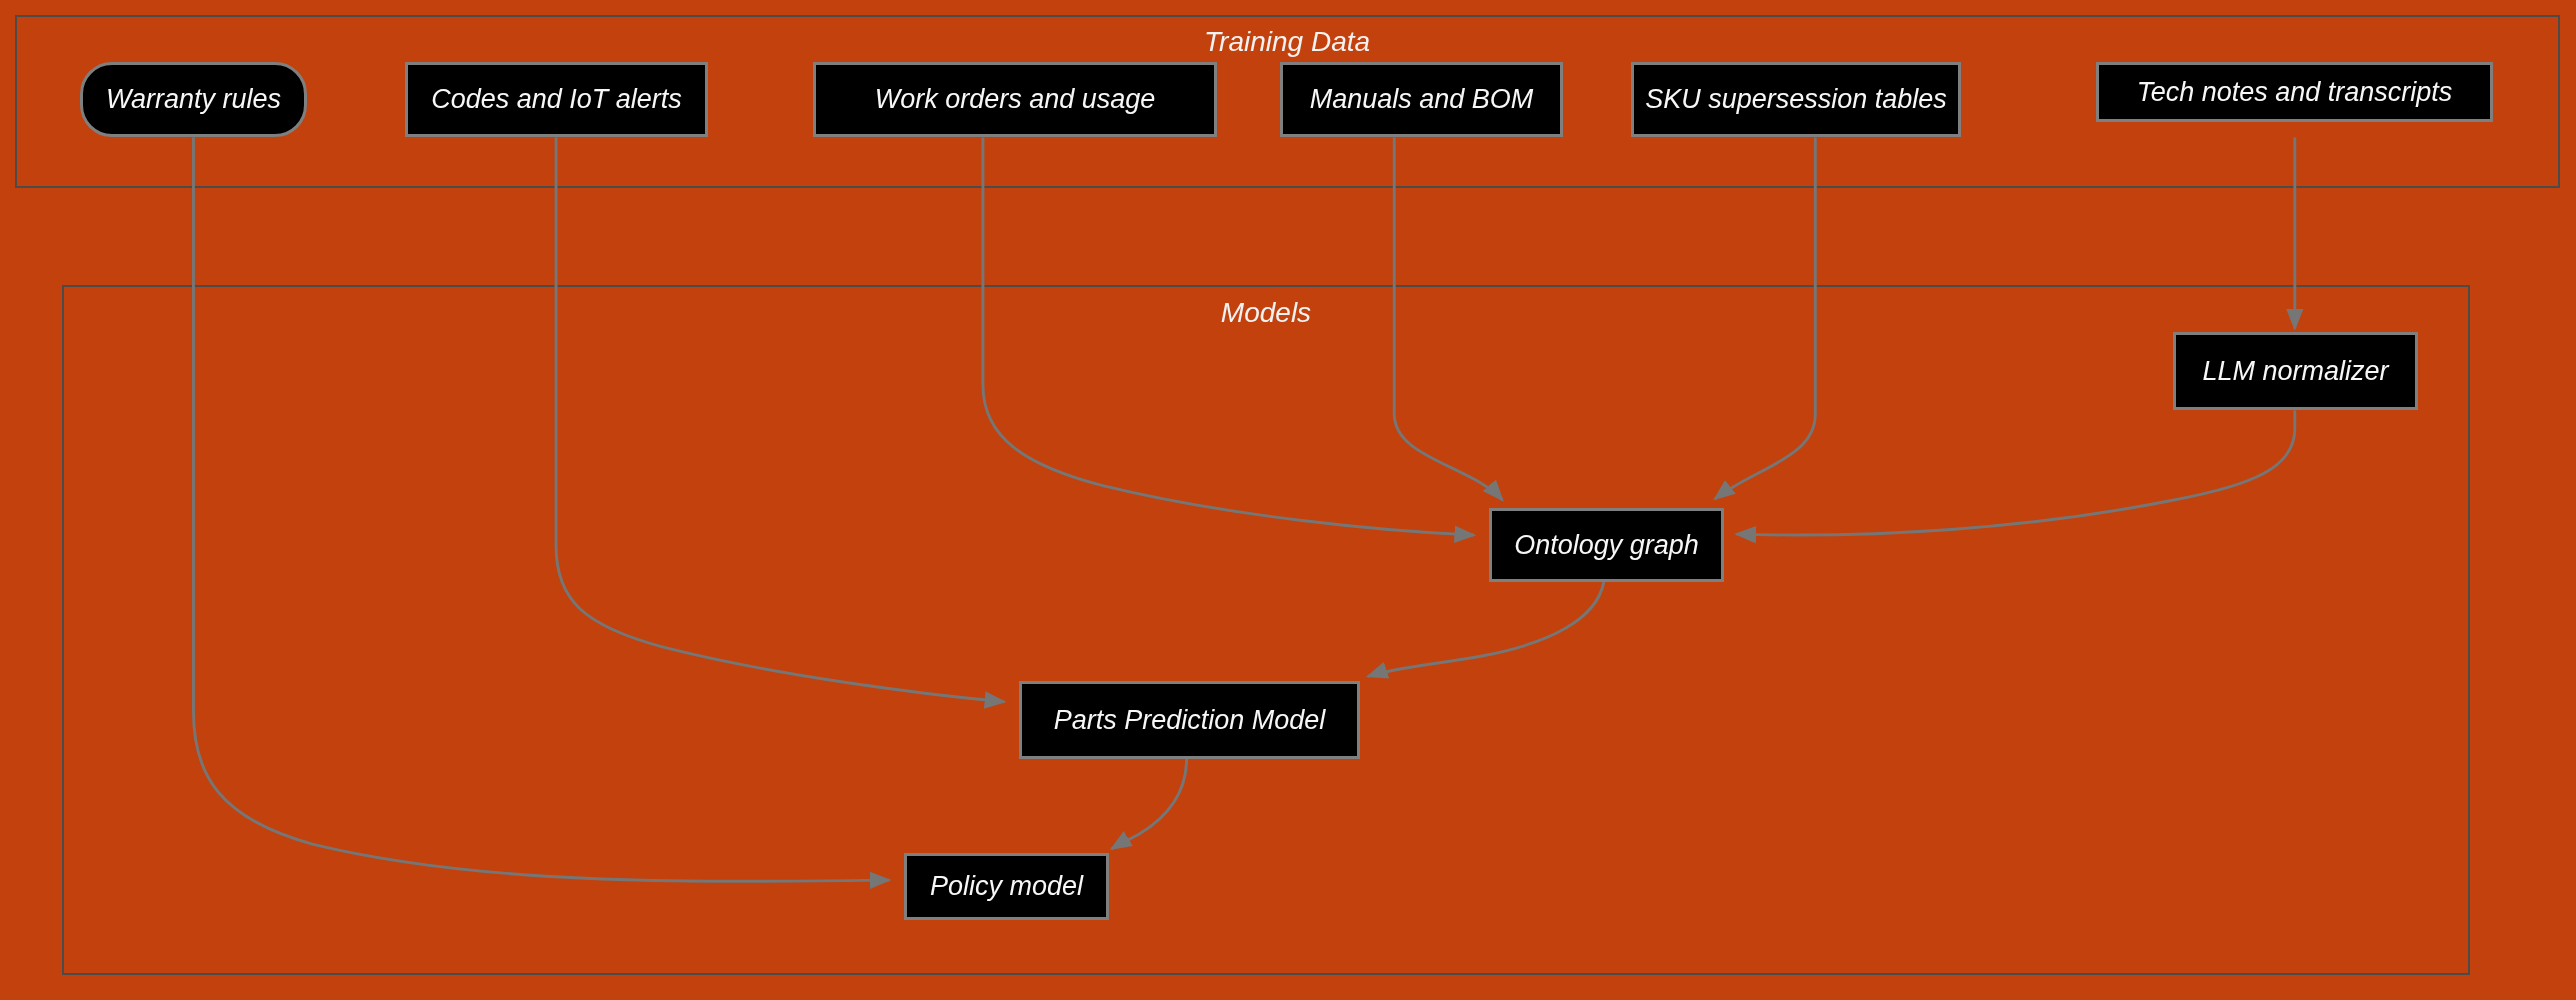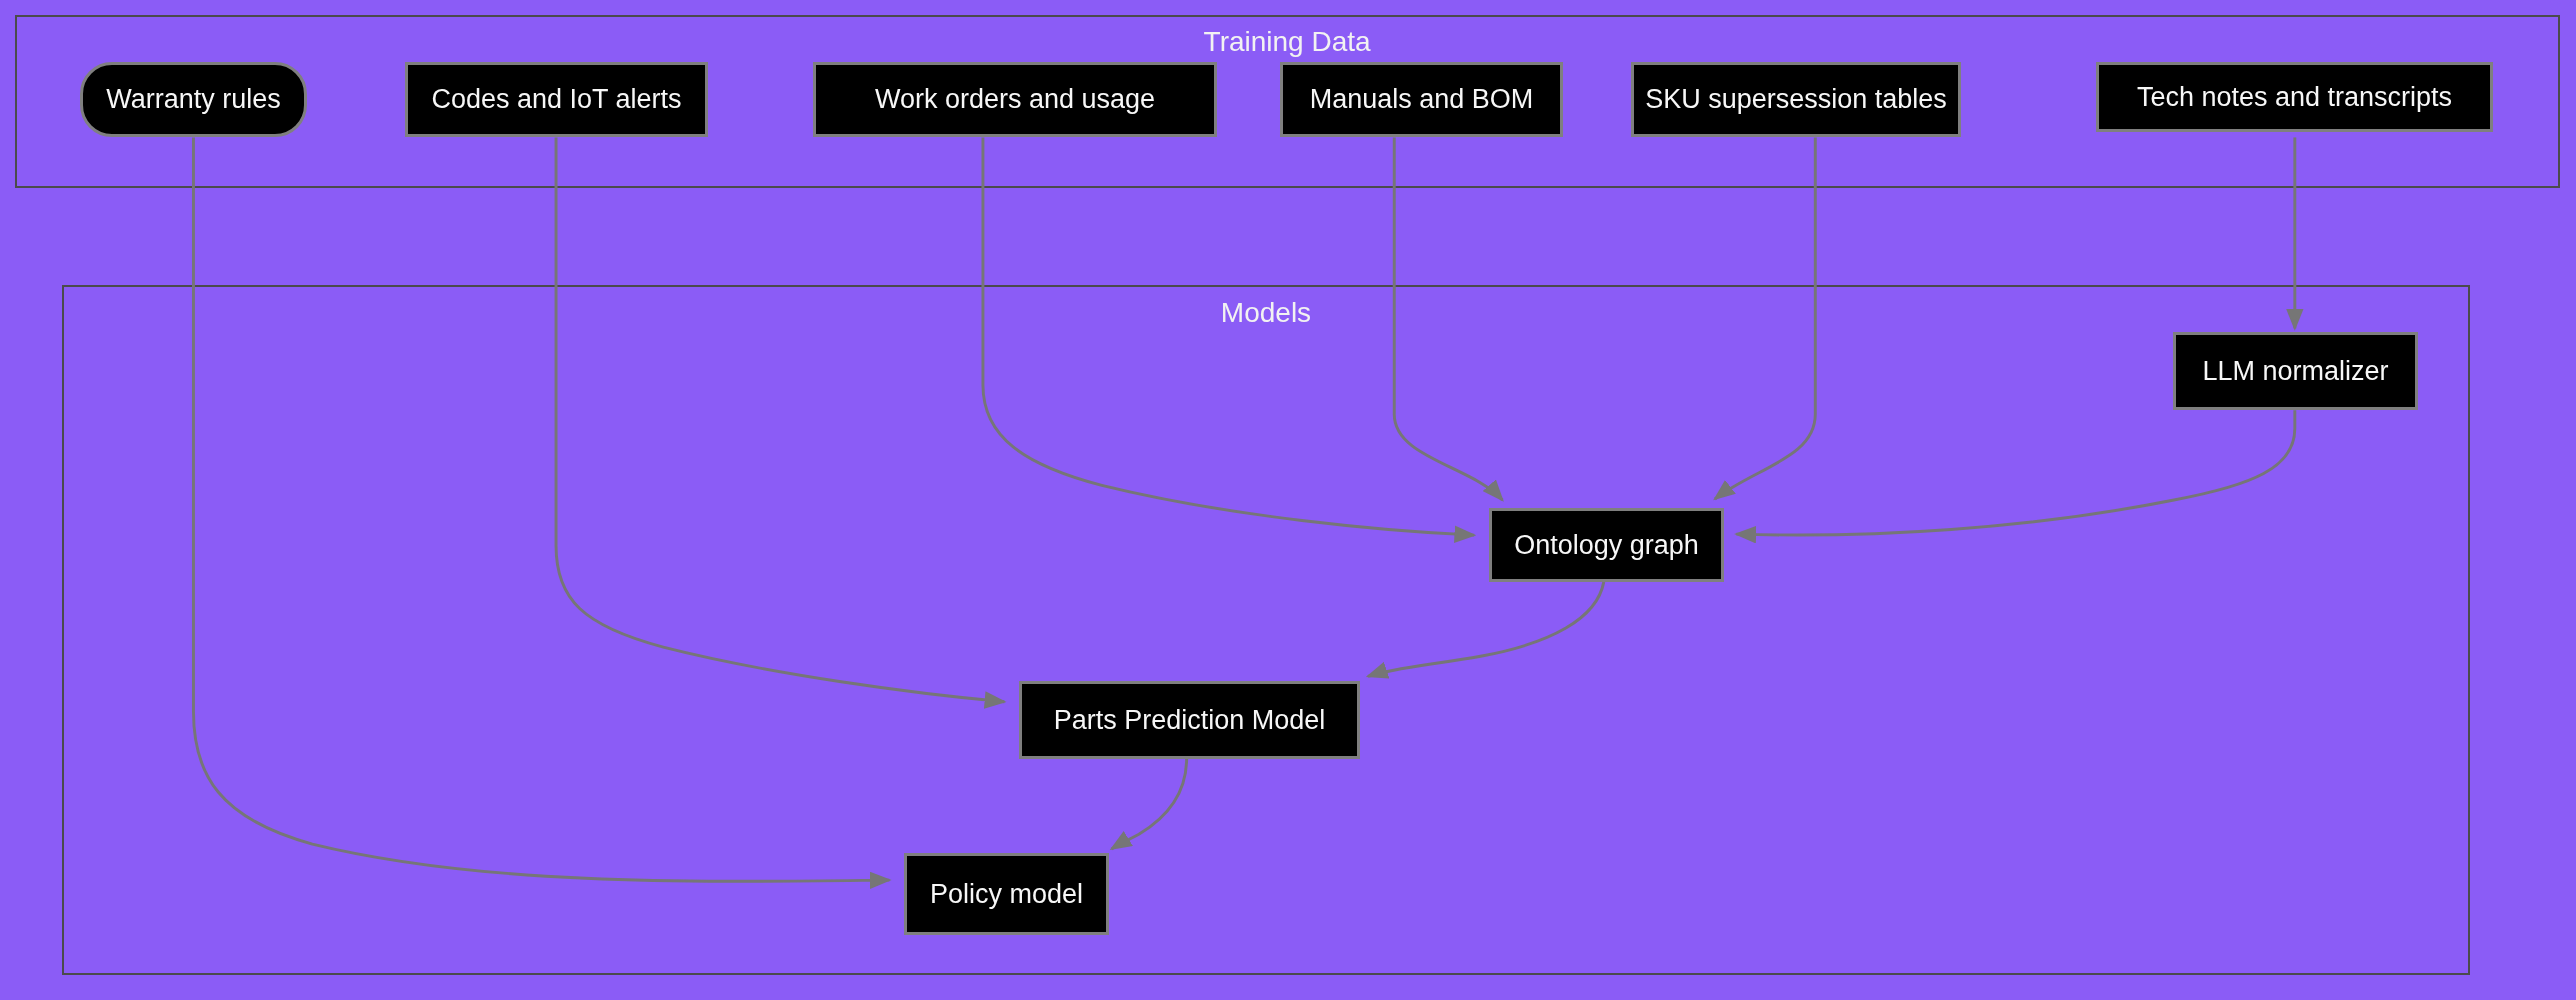--- a/index.html
+++ b/index.html
@@ -4,23 +4,24 @@
 <style>
   html, body {
     margin: 0;
     padding: 0;
     background: #000000;
   }
   .canvas {
     position: relative;
     width: 2576px;
     height: 1000px;
-    background: #8b5cf6;
+    background: #c2410c;
     font-family: "Liberation Sans", sans-serif;
     overflow: hidden;
+    font-style: italic;
   }
   .cluster {
     position: absolute;
     border: 2.9px solid #4b4b4b;
     box-sizing: border-box;
     z-index: 1;
   }
   .cluster-label {
     position: absolute;
     top: 8.8px;
@@ -109,34 +110,34 @@
   </div>
 
   <div class="node" style="left:1255px; top:62px; width:283px; height:75px;margin-left:25px;">
     <span>Manuals and BOM</span>
   </div>
 
   <div class="node" style="left:1631px; top:62px; width:330px; height:75px;">
     <span>SKU supersession tables</span>
   </div>
 
-  <div class="node" style="left:2096px; top:62px; width:397px; height:70px;">
+  <div class="node" style="left:2096px; top:62px; width:397px; height:60px;">
     <span>Tech notes and transcripts</span>
   </div>
 
   <div class="node" style="left:2173px; top:332px; width:245px; height:78px;">
     <span>LLM normalizer</span>
   </div>
 
   <div class="node" style="left:1489px; top:508px; width:235px; height:74px;">
     <span>Ontology graph</span>
   </div>
 
   <div class="node" style="left:1019px; top:681px; width:341px; height:78px;">
     <span>Parts Prediction Model</span>
   </div>
 
-  <div class="node" style="left:904px; top:853px; width:205px; height:82px;">
+  <div class="node" style="left:904px; top:853px; width:205px; height:67px;">
     <span>Policy model</span>
   </div>
 
 </div>
 
 
 </body></html>

